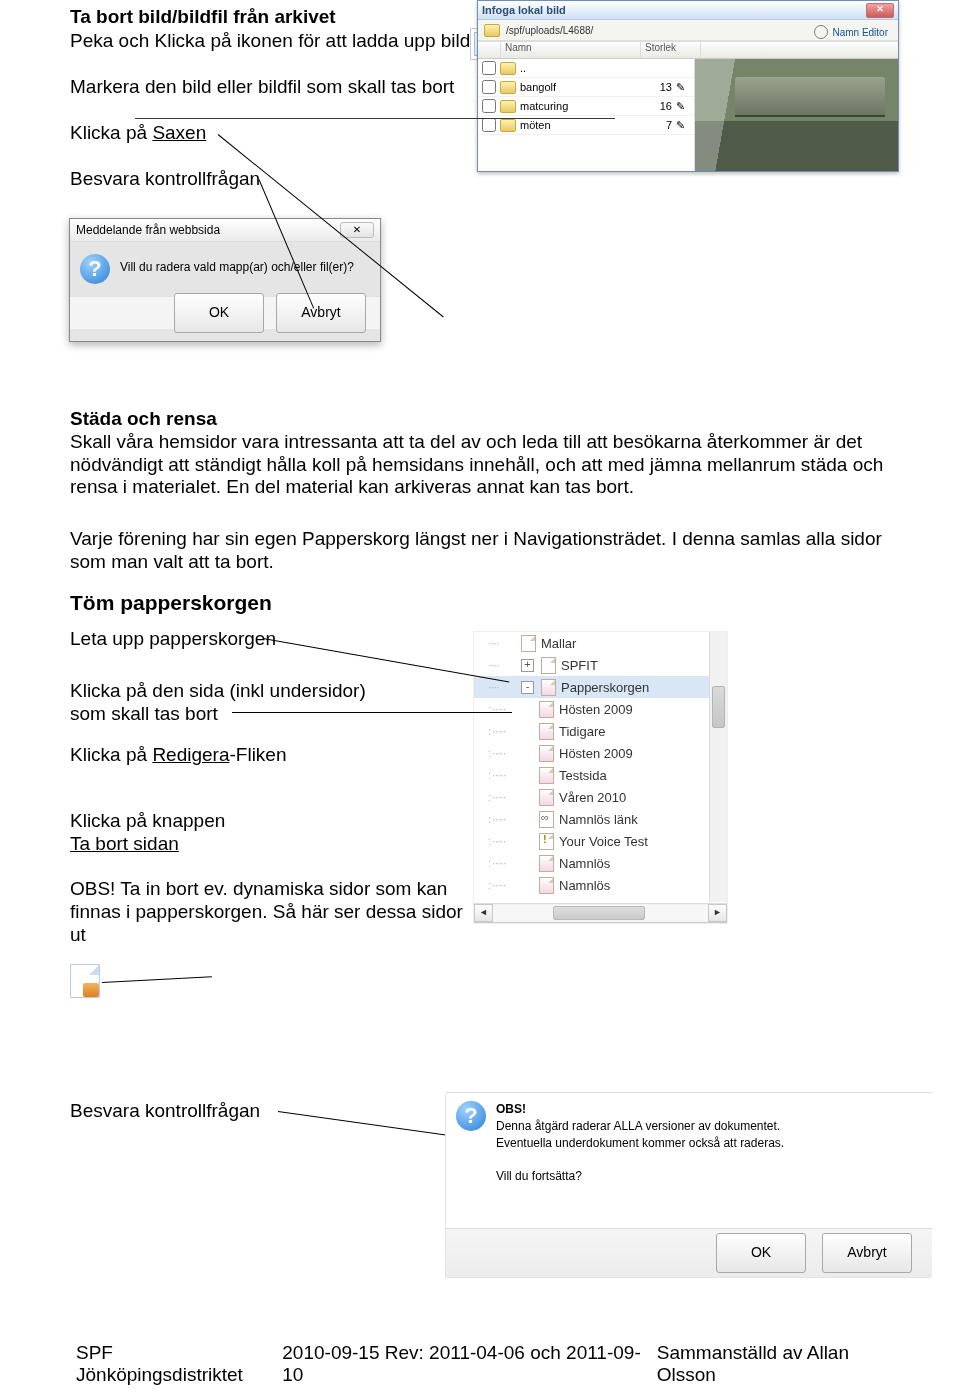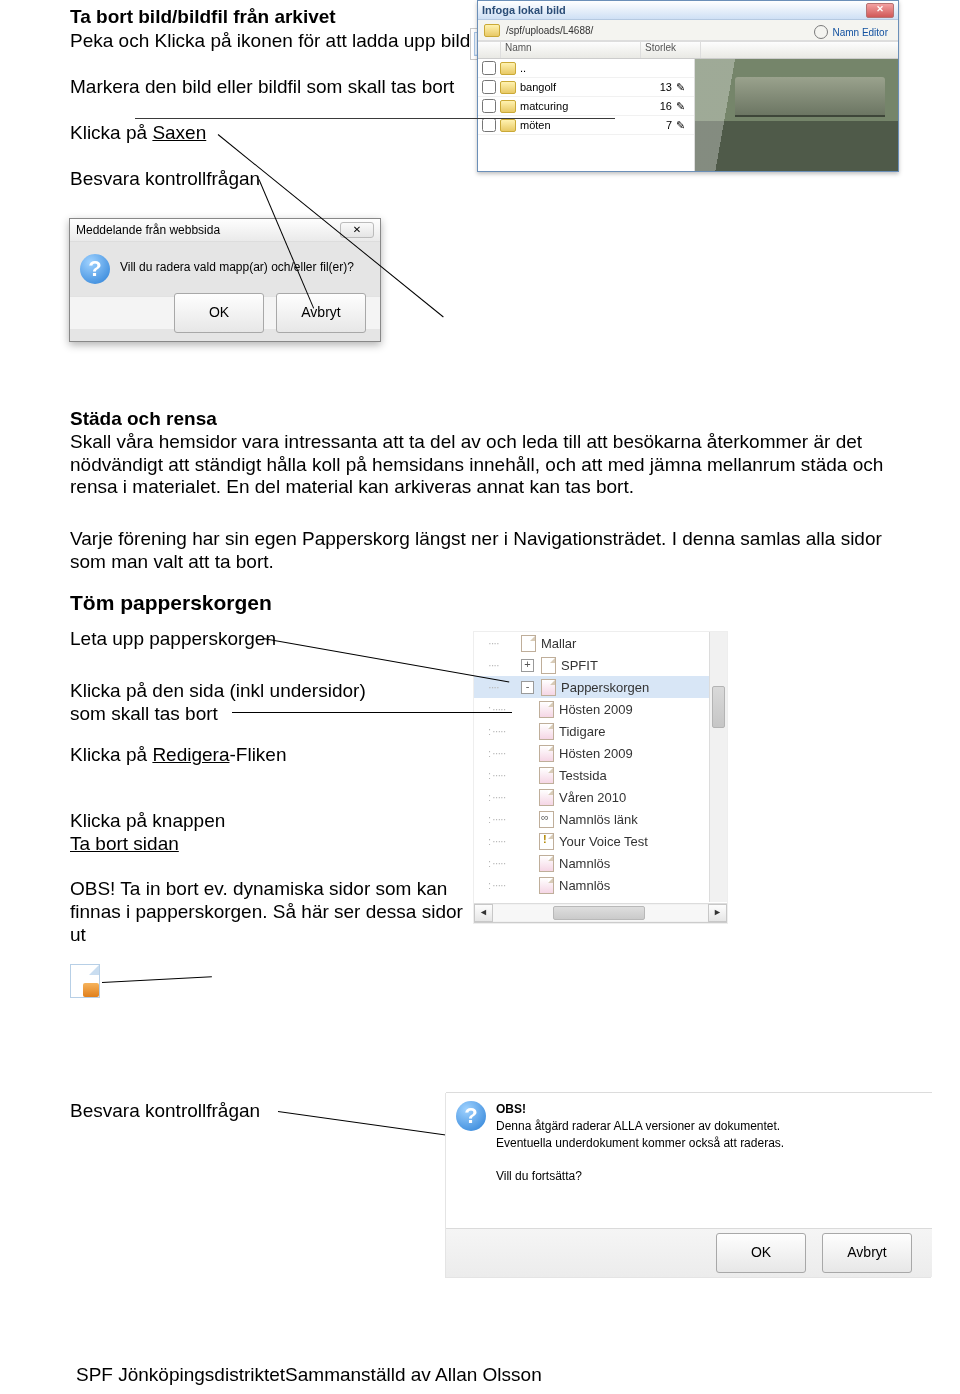--- a/index.html
+++ b/index.html
@@ -455,16 +455,17 @@
     </div>
     <div class="question">Vill du fortsätta?</div>
     <div class="panel">
       <div class="win-btn">OK</div>
       <div class="win-btn">Avbryt</div>
     </div>
   </div>
 
   <div class="footer">
     <span>SPF Jönköpingsdistriktet</span>
+    <span>2010-09-15  Rev: 2011-04-06 och 2011-09-10</span>
     <span>Sammanställd av Allan Olsson</span>
   </div>
 
 </div>
 
 </body></html>

